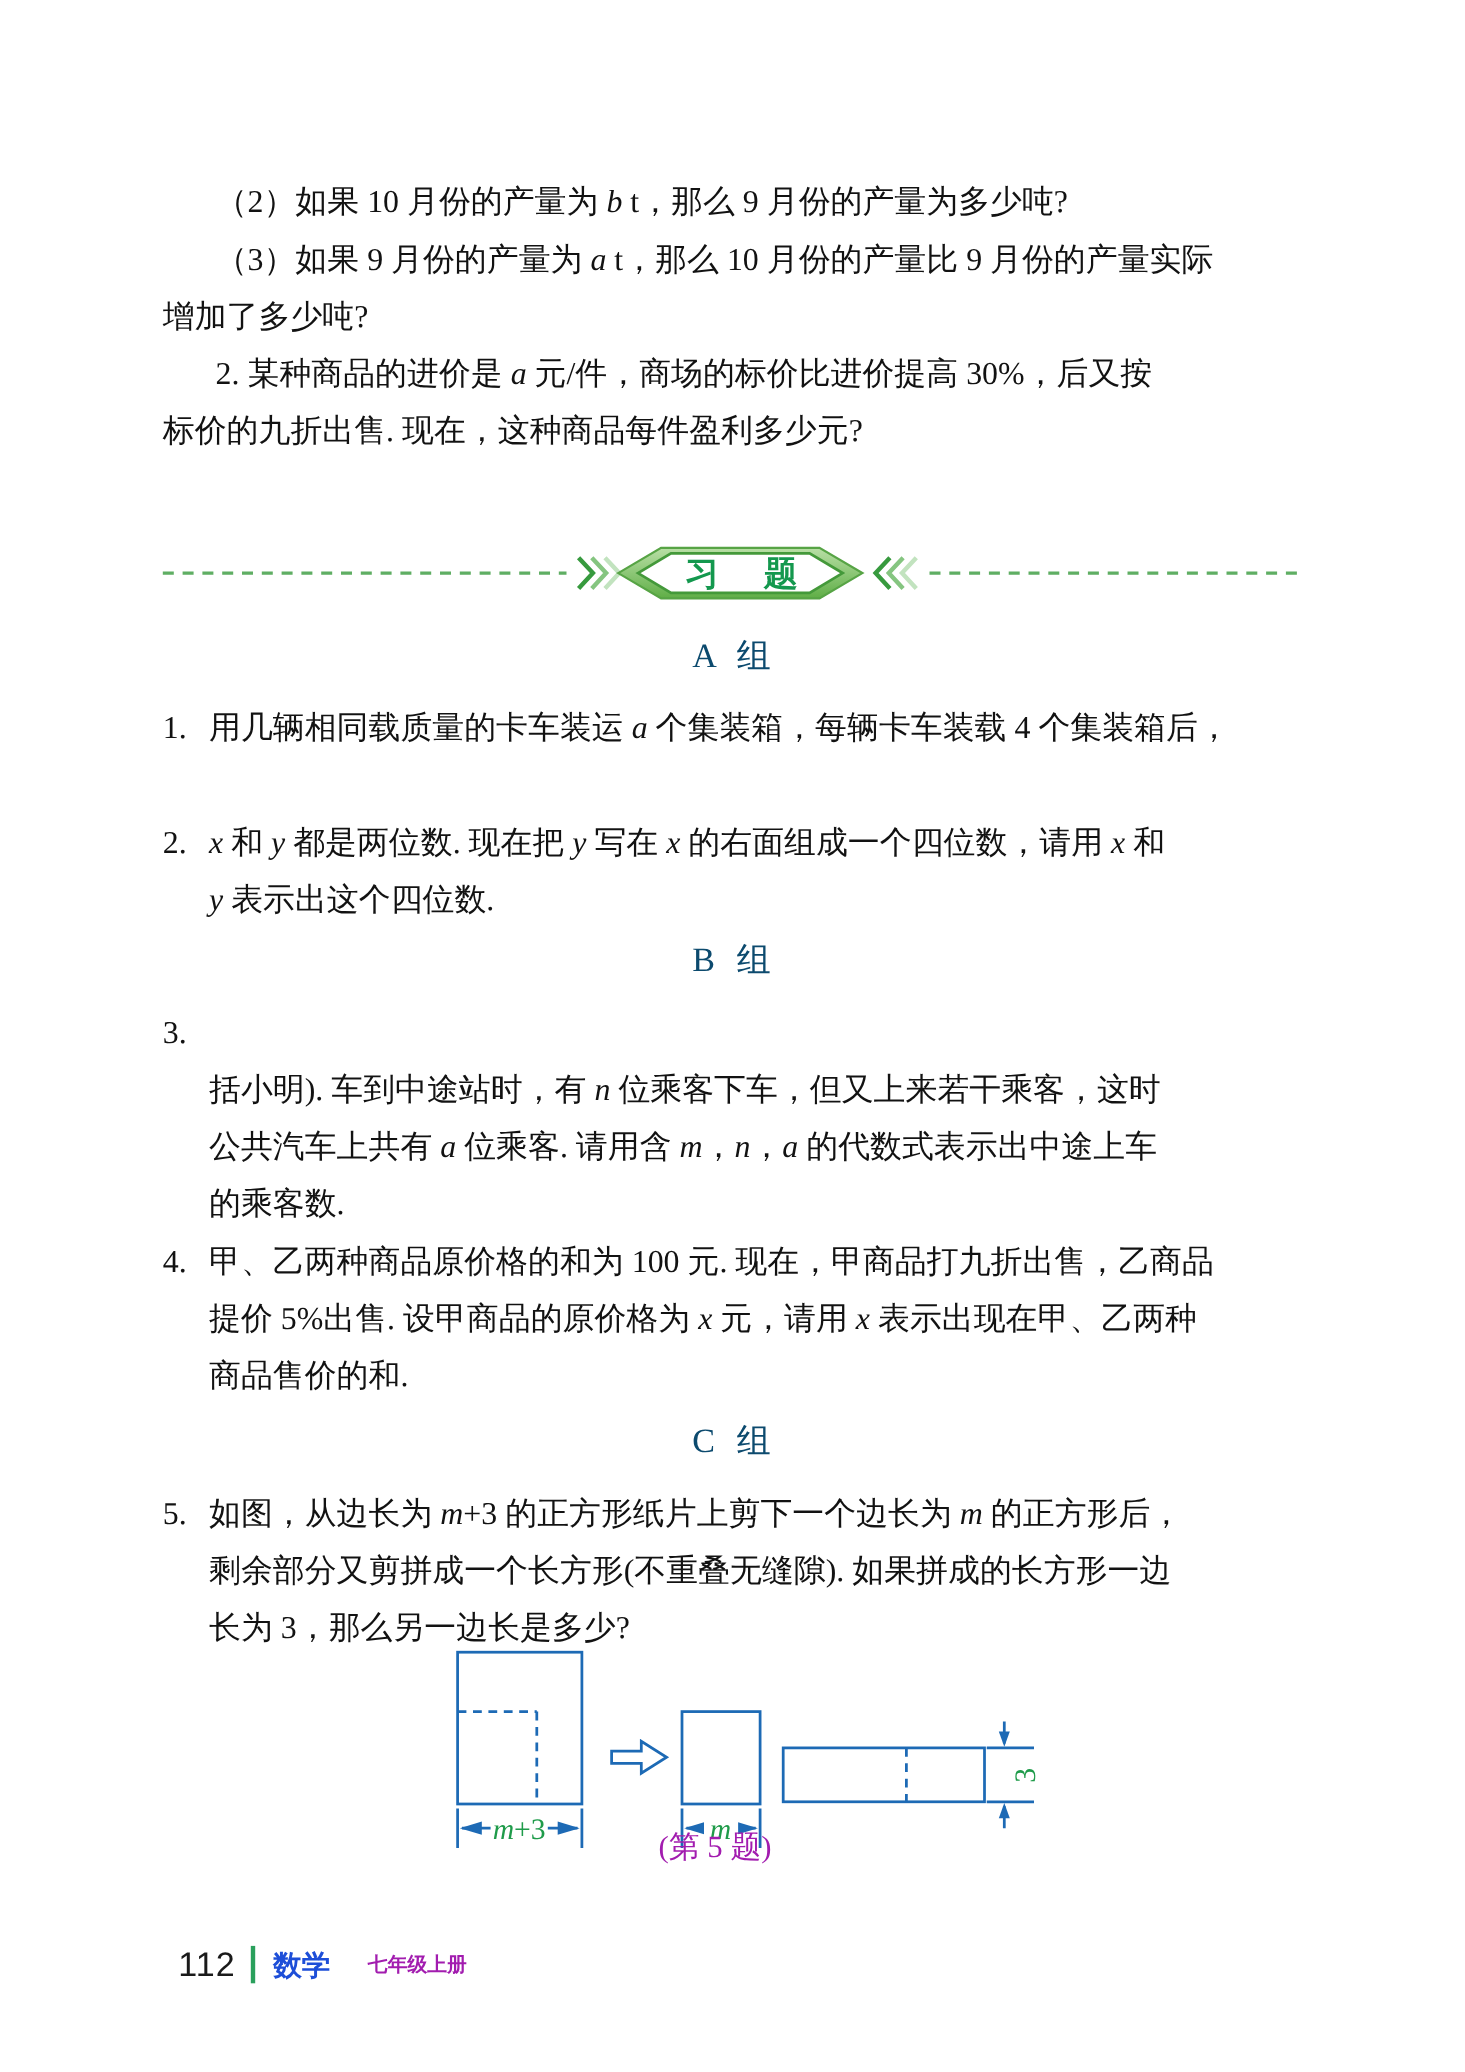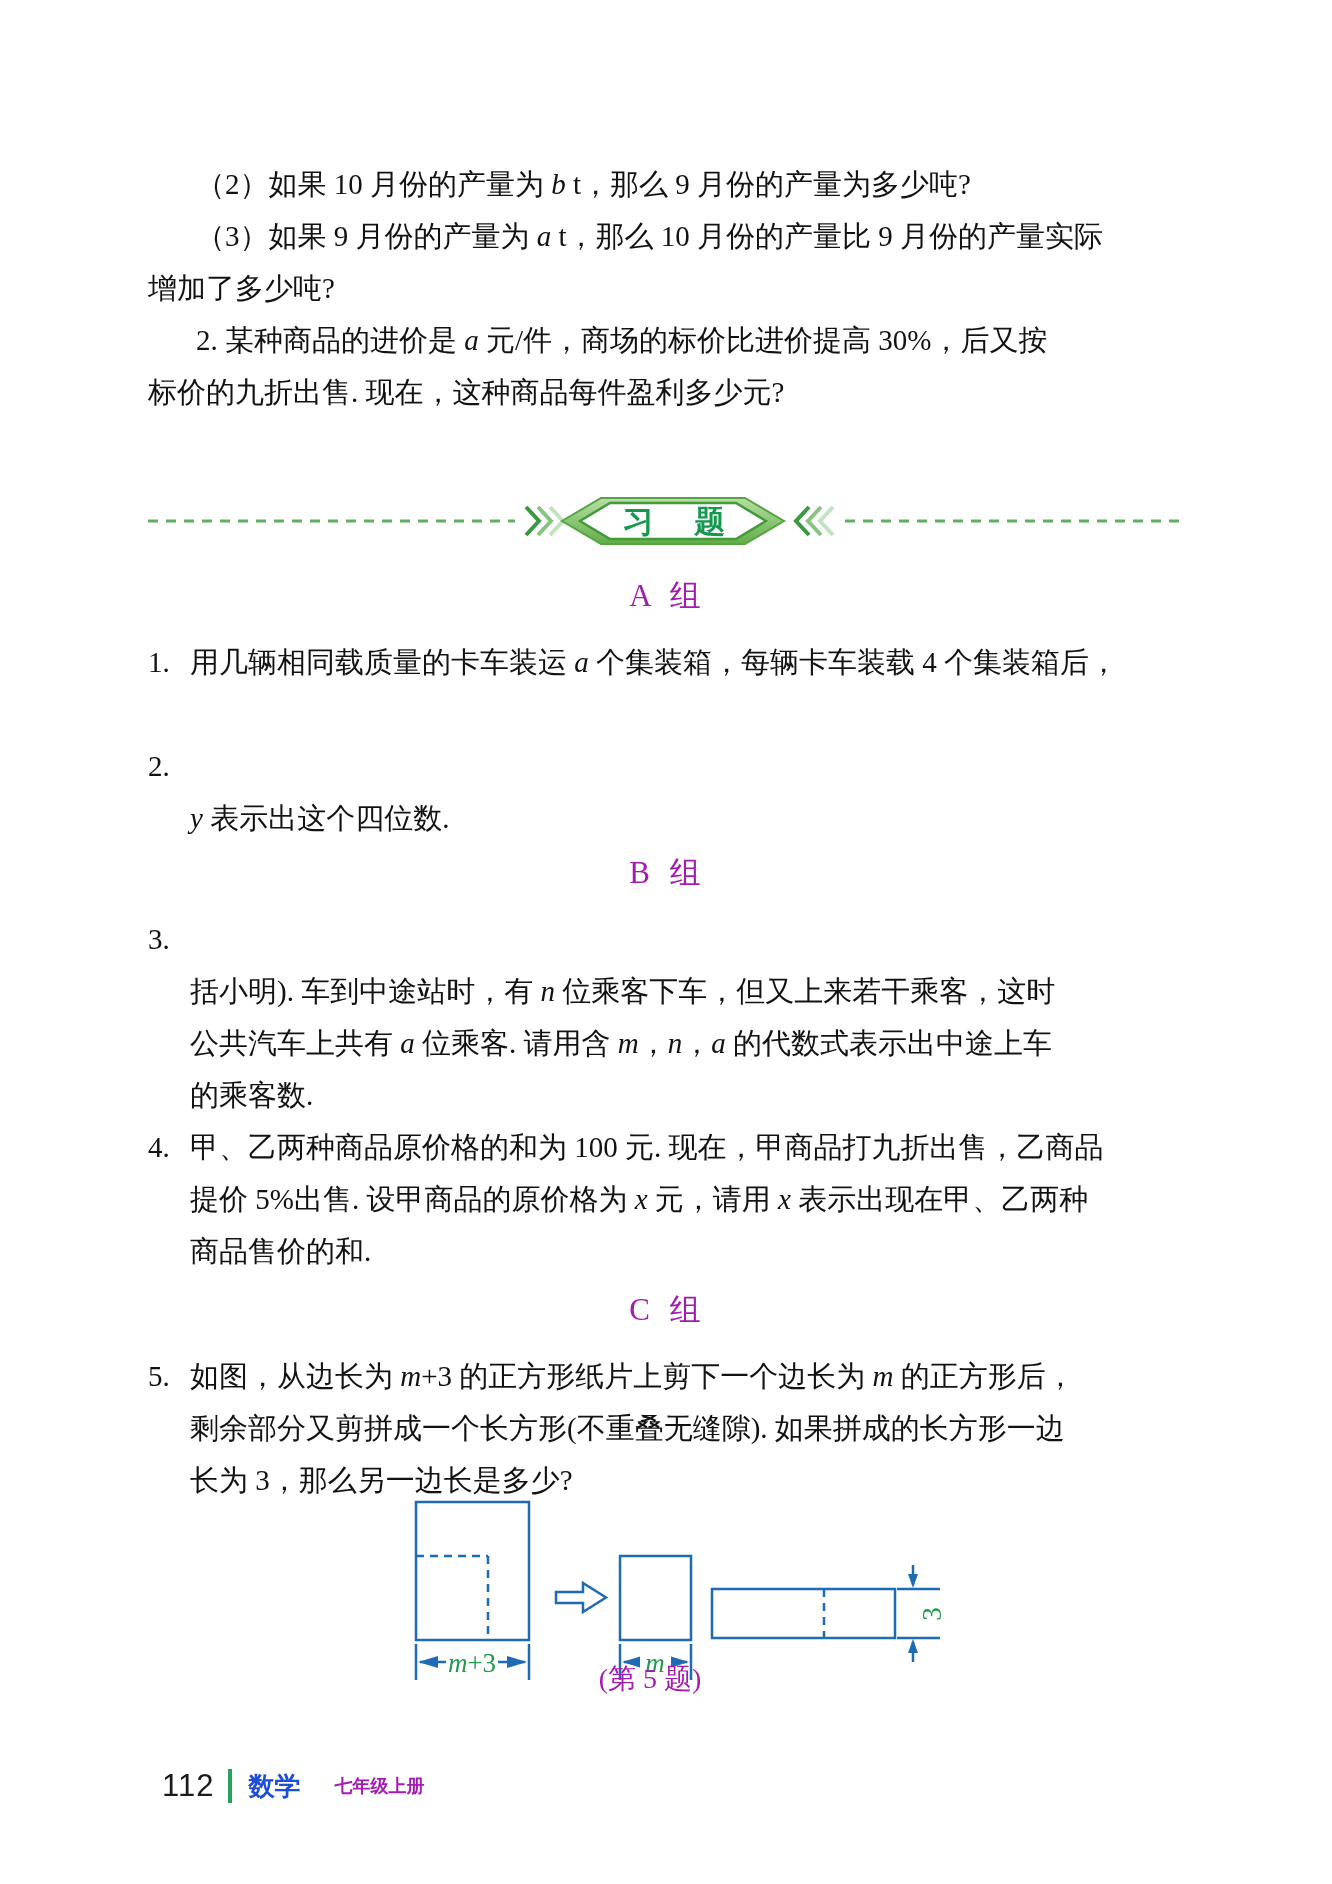--- a/index.html
+++ b/index.html
@@ -10,21 +10,21 @@
   }
   .block { position:absolute; left:148px; width:1060px; }
   .line { height:52px; line-height:52px; font-size:29px; white-space:nowrap; }
   .ind  { padding-left:48px; }
   .prob { display:flex; }
   .num  { flex:none; width:42px; }
   .txt  { flex:none; }
   .v, .vi { font-style:italic; font-family:"Liberation Serif",serif; }
   .group-head {
     position:absolute; left:148px; width:1040px; text-align:center;
-    font-size:31px; line-height:36px; letter-spacing:6px; color:#a21caf;
+    font-size:31px; line-height:36px; letter-spacing:6px; color:#0c4a6e;
   }
   .caption {
     position:absolute; left:330px; top:1660px; width:640px;
     text-align:center; font-size:28px; color:#a21caf;
   }
   .banner-svg  { position:absolute; left:0; top:494px; }
   .diagram-svg { position:absolute; left:330px; top:1492px; }
   .banner-text {
     font-family:"Liberation Sans","DejaVu Sans",sans-serif;
     font-weight:bold; font-size:31px; letter-spacing:16px;
@@ -88,20 +88,21 @@
   <div class="block" style="top:636px">
     <div class="line prob">
       <span class="num">1.</span>
       <span class="txt"><span>用几辆相同载质量的卡车装运 </span><span class="v">a</span><span> 个集装箱，每辆卡车装载 4 个集装箱后，</span></span>
     </div>
     <div class="line prob">
       <span class="num"></span>
     </div>
     <div class="line prob">
       <span class="num">2.</span>
+      <span class="txt"><span class="v">x</span><span> 和 </span><span class="v">y</span><span> 都是两位数. 现在把 </span><span class="v">y</span><span> 写在 </span><span class="v">x</span><span> 的右面组成一个四位数，请用 </span><span class="v">x</span><span> 和</span></span>
     </div>
     <div class="line prob">
       <span class="num"></span>
       <span class="txt"><span class="v">y</span><span> 表示出这个四位数.</span></span>
     </div>
   </div>
 
   <div class="group-head" style="top:855px">B 组</div>
   <div class="block" style="top:913px">
     <div class="line prob">

